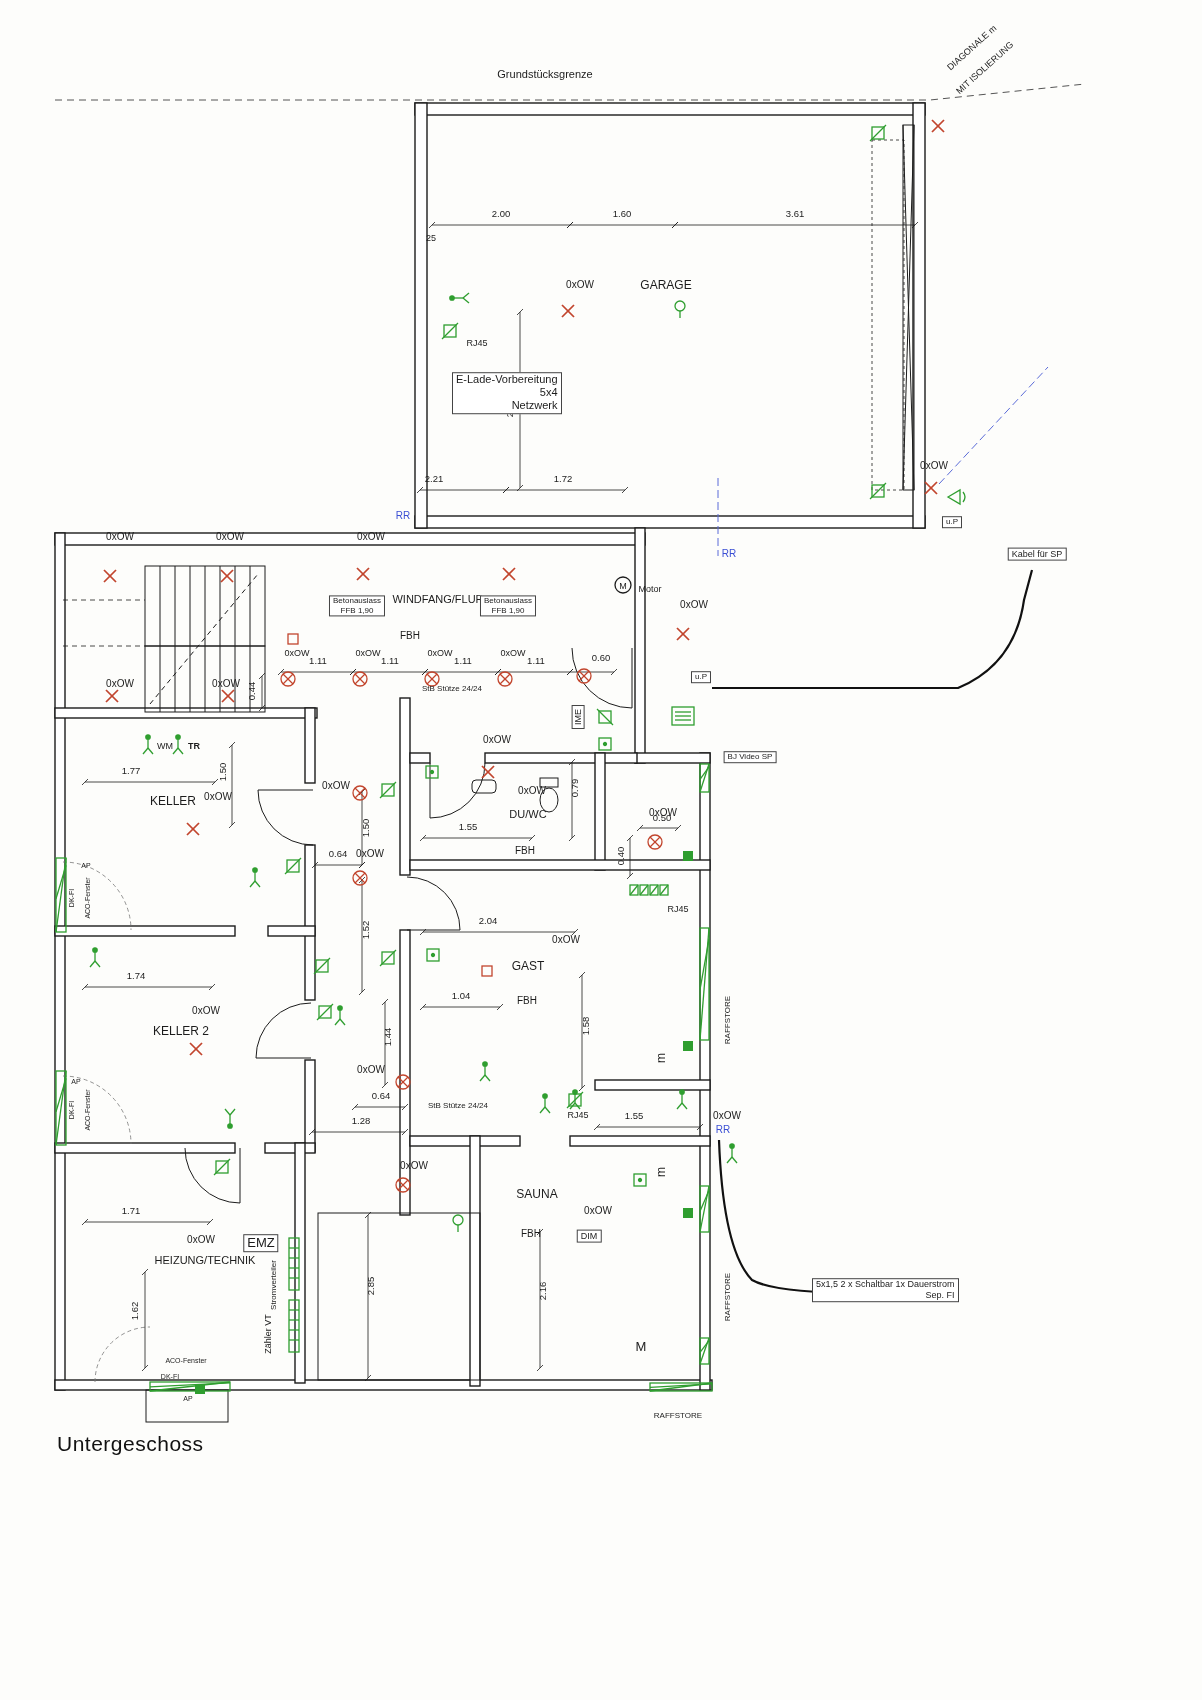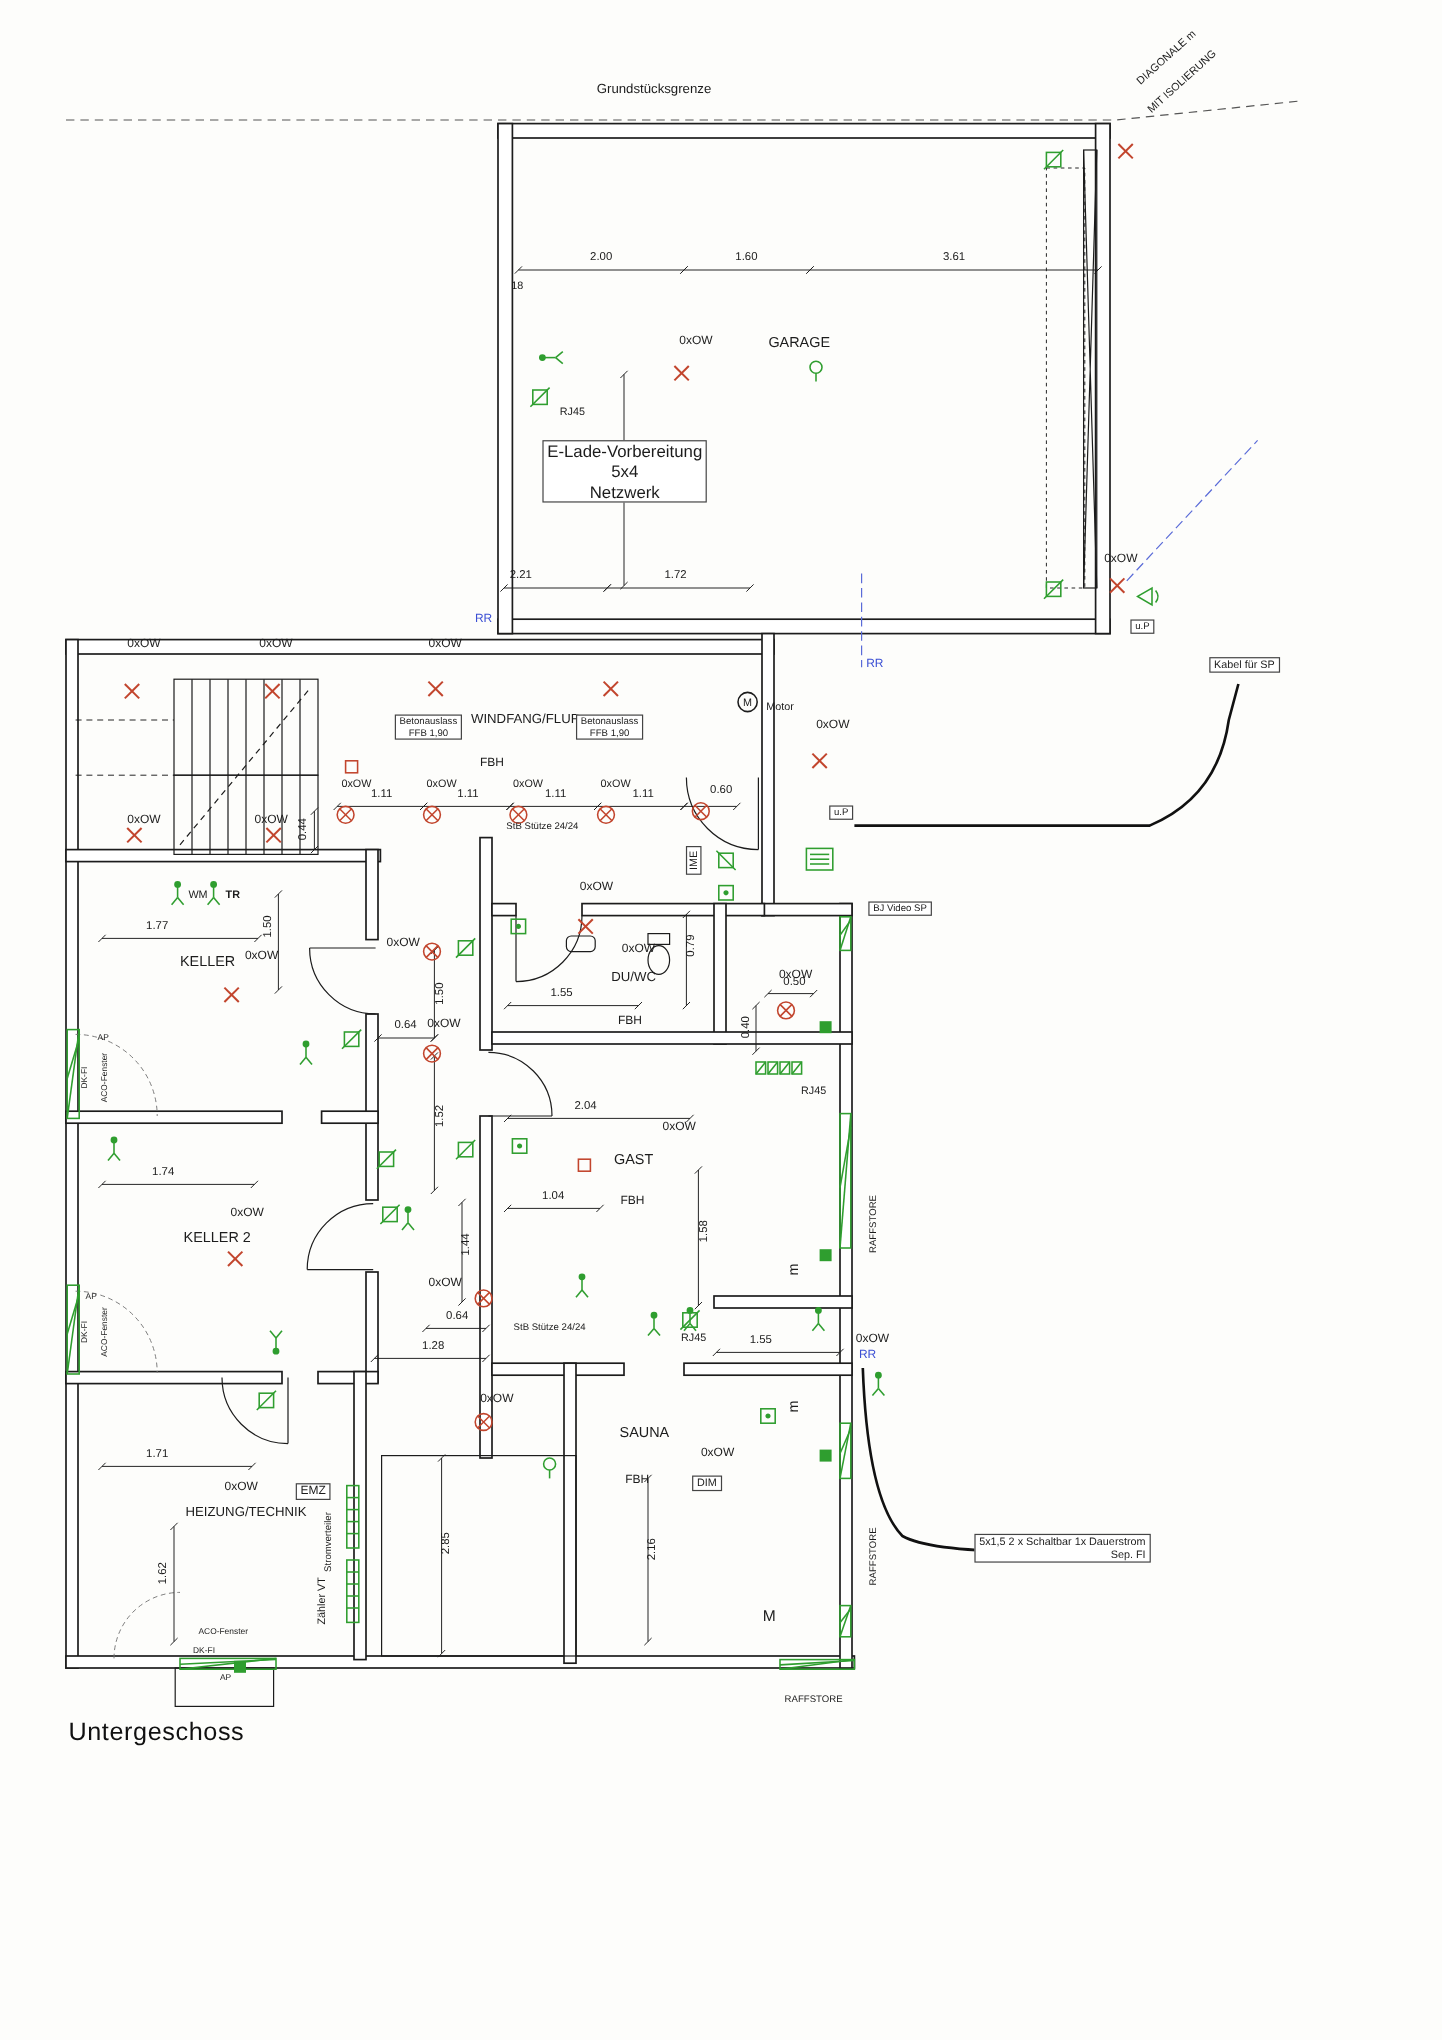--- a/index.html
+++ b/index.html
@@ -651,24 +651,24 @@
       </g>
     </svg>
 
   <div id="labels">
       <div class="lbl" style="left: 545px; top: 75px; font-size: 11px; transform: translate(-50%, -50%);">Grundstücksgrenze</div>
       <div class="lbl" style="left: 972px; top: 48px; font-size: 9px; transform: translate(-50%, -50%) rotate(-42deg);">DIAGONALE  m</div>
       <div class="lbl" style="left: 985px; top: 68px; font-size: 9px; transform: translate(-50%, -50%) rotate(-42deg);">MIT ISOLIERUNG</div>
       <div class="lbl" style="left: 666px; top: 285px; font-size: 12px; transform: translate(-50%, -50%);">GARAGE</div>
       <div class="lbl" style="left: 580px; top: 285px; font-size: 10px; transform: translate(-50%, -50%);">0xOW</div>
       <div class="lbl" style="left: 477px; top: 343px; font-size: 9px; transform: translate(-50%, -50%);">RJ45</div>
-      <div class="lbl boxed" style="left: 452px; top: 393px; font-size: 14px; transform: translate(0px, -50%); text-align: center;">E-Lade-Vorbereitung
+      <div class="lbl boxed" style="left: 452px; top: 393px; font-size: 11px; transform: translate(0px, -50%); text-align: right;">E-Lade-Vorbereitung
 5x4
 Netzwerk</div>
-      <div class="lbl" style="left: 431px; top: 238px; font-size: 9px; transform: translate(-50%, -50%);">18</div>
+      <div class="lbl" style="left: 431px; top: 238px; font-size: 9px; transform: translate(-50%, -50%);">25</div>
       <div class="lbl" style="left: 403px; top: 516px; font-size: 10px; color: rgb(59, 79, 212); transform: translate(-50%, -50%);">RR</div>
       <div class="lbl" style="left: 934px; top: 466px; font-size: 10px; transform: translate(-50%, -50%);">0xOW</div>
       <div class="lbl boxed" style="left: 952px; top: 522px; font-size: 8px; transform: translate(-50%, -50%);">u.P</div>
       <div class="lbl boxed" style="left: 1037px; top: 554px; font-size: 9px; transform: translate(-50%, -50%);">Kabel für SP</div>
       <div class="lbl" style="left: 729px; top: 554px; font-size: 10px; color: rgb(59, 79, 212); transform: translate(-50%, -50%);">RR</div>
       <div class="lbl" style="left: 120px; top: 537px; font-size: 10px; transform: translate(-50%, -50%);">0xOW</div>
       <div class="lbl" style="left: 230px; top: 537px; font-size: 10px; transform: translate(-50%, -50%);">0xOW</div>
       <div class="lbl" style="left: 371px; top: 537px; font-size: 10px; transform: translate(-50%, -50%);">0xOW</div>
       <div class="lbl" style="left: 438px; top: 600px; font-size: 11px; transform: translate(-50%, -50%);">WINDFANG/FLUR</div>
       <div class="lbl boxed" style="left: 357px; top: 606px; font-size: 8px; transform: translate(-50%, -50%);">Betonauslass
@@ -709,21 +709,21 @@
       <div class="lbl" style="left: 458px; top: 1106px; font-size: 8px; transform: translate(-50%, -50%);">StB Stütze 24/24</div>
       <div class="lbl" style="left: 578px; top: 1115px; font-size: 9px; transform: translate(-50%, -50%);">RJ45</div>
       <div class="lbl" style="left: 727px; top: 1116px; font-size: 10px; transform: translate(-50%, -50%);">0xOW</div>
       <div class="lbl" style="left: 723px; top: 1130px; font-size: 10px; color: rgb(59, 79, 212); transform: translate(-50%, -50%);">RR</div>
       <div class="lbl" style="left: 414px; top: 1166px; font-size: 10px; transform: translate(-50%, -50%);">0xOW</div>
       <div class="lbl" style="left: 537px; top: 1194px; font-size: 12px; transform: translate(-50%, -50%);">SAUNA</div>
       <div class="lbl" style="left: 598px; top: 1211px; font-size: 10px; transform: translate(-50%, -50%);">0xOW</div>
       <div class="lbl" style="left: 531px; top: 1234px; font-size: 10px; transform: translate(-50%, -50%);">FBH</div>
       <div class="lbl boxed" style="left: 589px; top: 1236px; font-size: 9px; transform: translate(-50%, -50%);">DIM</div>
       <div class="lbl" style="left: 201px; top: 1240px; font-size: 10px; transform: translate(-50%, -50%);">0xOW</div>
-      <div class="lbl boxed" style="left: 261px; top: 1243px; font-size: 10px; transform: translate(-50%, -50%);">EMZ</div>
+      <div class="lbl boxed" style="left: 261px; top: 1243px; font-size: 13px; transform: translate(-50%, -50%);">EMZ</div>
       <div class="lbl" style="left: 205px; top: 1261px; font-size: 11px; transform: translate(-50%, -50%);">HEIZUNG/TECHNIK</div>
       <div class="lbl" style="left: 274px; top: 1285px; font-size: 8px; transform: translate(-50%, -50%) rotate(-90deg);">Stromverteiler</div>
       <div class="lbl" style="left: 268px; top: 1334px; font-size: 9px; transform: translate(-50%, -50%) rotate(-90deg);">Zähler VT</div>
       <div class="lbl" style="left: 728px; top: 1020px; font-size: 8px; transform: translate(-50%, -50%) rotate(-90deg);">RAFFSTORE</div>
       <div class="lbl" style="left: 728px; top: 1297px; font-size: 8px; transform: translate(-50%, -50%) rotate(-90deg);">RAFFSTORE</div>
       <div class="lbl" style="left: 678px; top: 1416px; font-size: 8px; transform: translate(-50%, -50%);">RAFFSTORE</div>
       <div class="lbl" style="left: 661px; top: 1058px; font-size: 12px; transform: translate(-50%, -50%) rotate(-90deg);">m</div>
       <div class="lbl" style="left: 661px; top: 1172px; font-size: 12px; transform: translate(-50%, -50%) rotate(-90deg);">m</div>
       <div class="lbl" style="left: 641px; top: 1347px; font-size: 13px; transform: translate(-50%, -50%);">M</div>
       <div class="lbl boxed" style="left: 812px; top: 1290px; font-size: 9px; transform: translate(0px, -50%); text-align: right;">5x1,5 2 x Schaltbar 1x Dauerstrom

